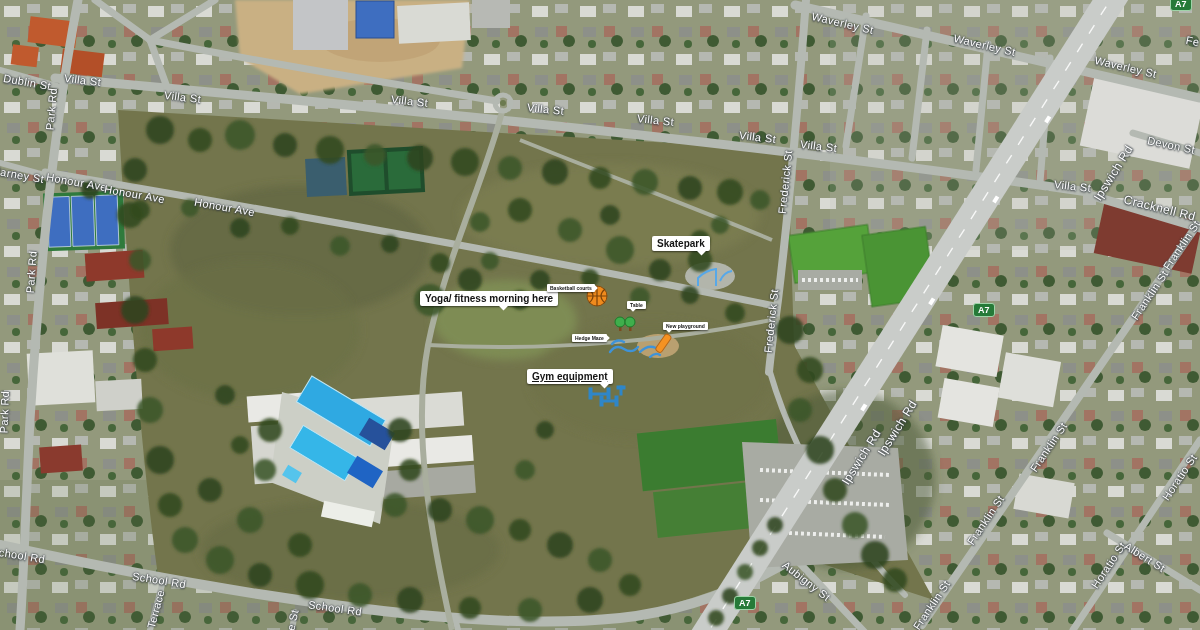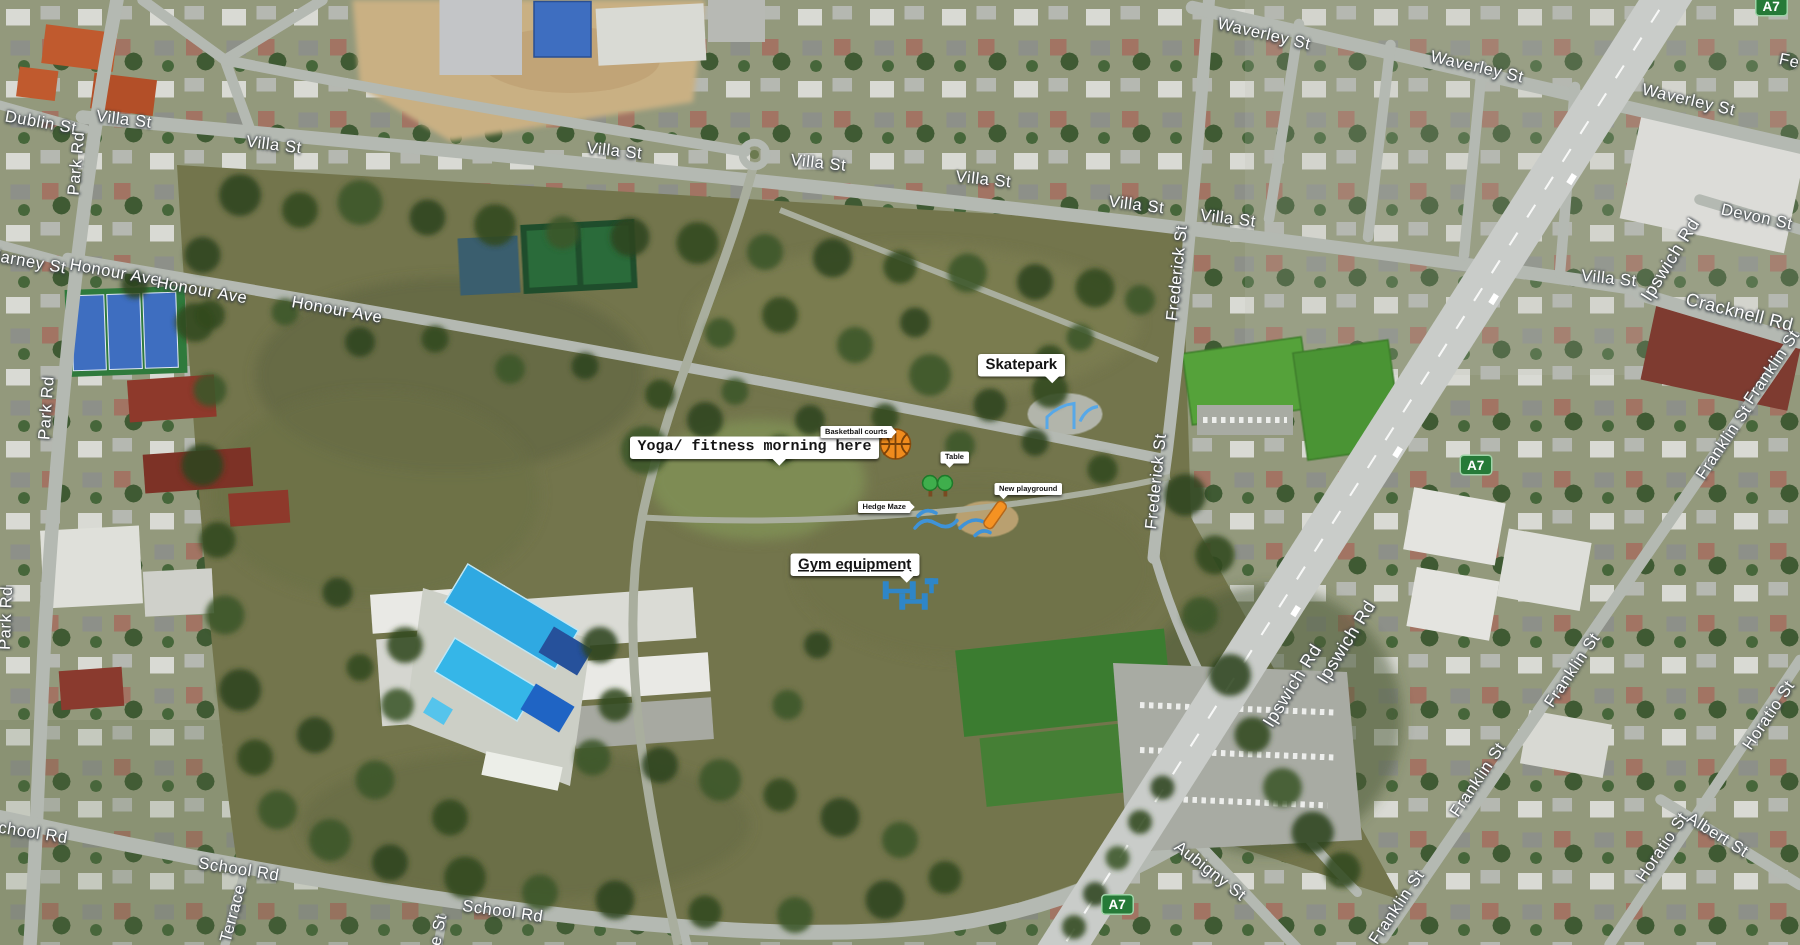--- a/index.html
+++ b/index.html
@@ -379,21 +379,21 @@
   <span class="shield" style="left: 1170px; top: -3px;">A7</span>
       <span class="shield" style="left: 973px; top: 303px;">A7</span>
       <span class="shield" style="left: 734px; top: 596px;">A7</span>
     </div>
 
   <div>
 
   <div class="co co-lg" style="left: 652px; top: 236px;">
         <span class="co-text">Skatepark</span>
       <span class="tail tail-br"></span></div>
-      <div class="co co-lg" style="left: 420px; top: 291px; font-family: Liberation Mono, monospace;">
+      <div class="co co-lg" style="left: 420px; top: 291px;">
         <span class="co-text">Yoga/ fitness morning here</span>
       <span class="tail tail-b"></span></div>
       <div class="co co-lg" style="left: 527px; top: 369px; text-decoration: underline;">
         <span class="co-text">Gym equipment</span>
       <span class="tail tail-br"></span></div>
     </div>
   <div>
 
   <div class="co co-sm" style="left: 547px; top: 284px;">
         <span class="co-text">Basketball courts</span>

